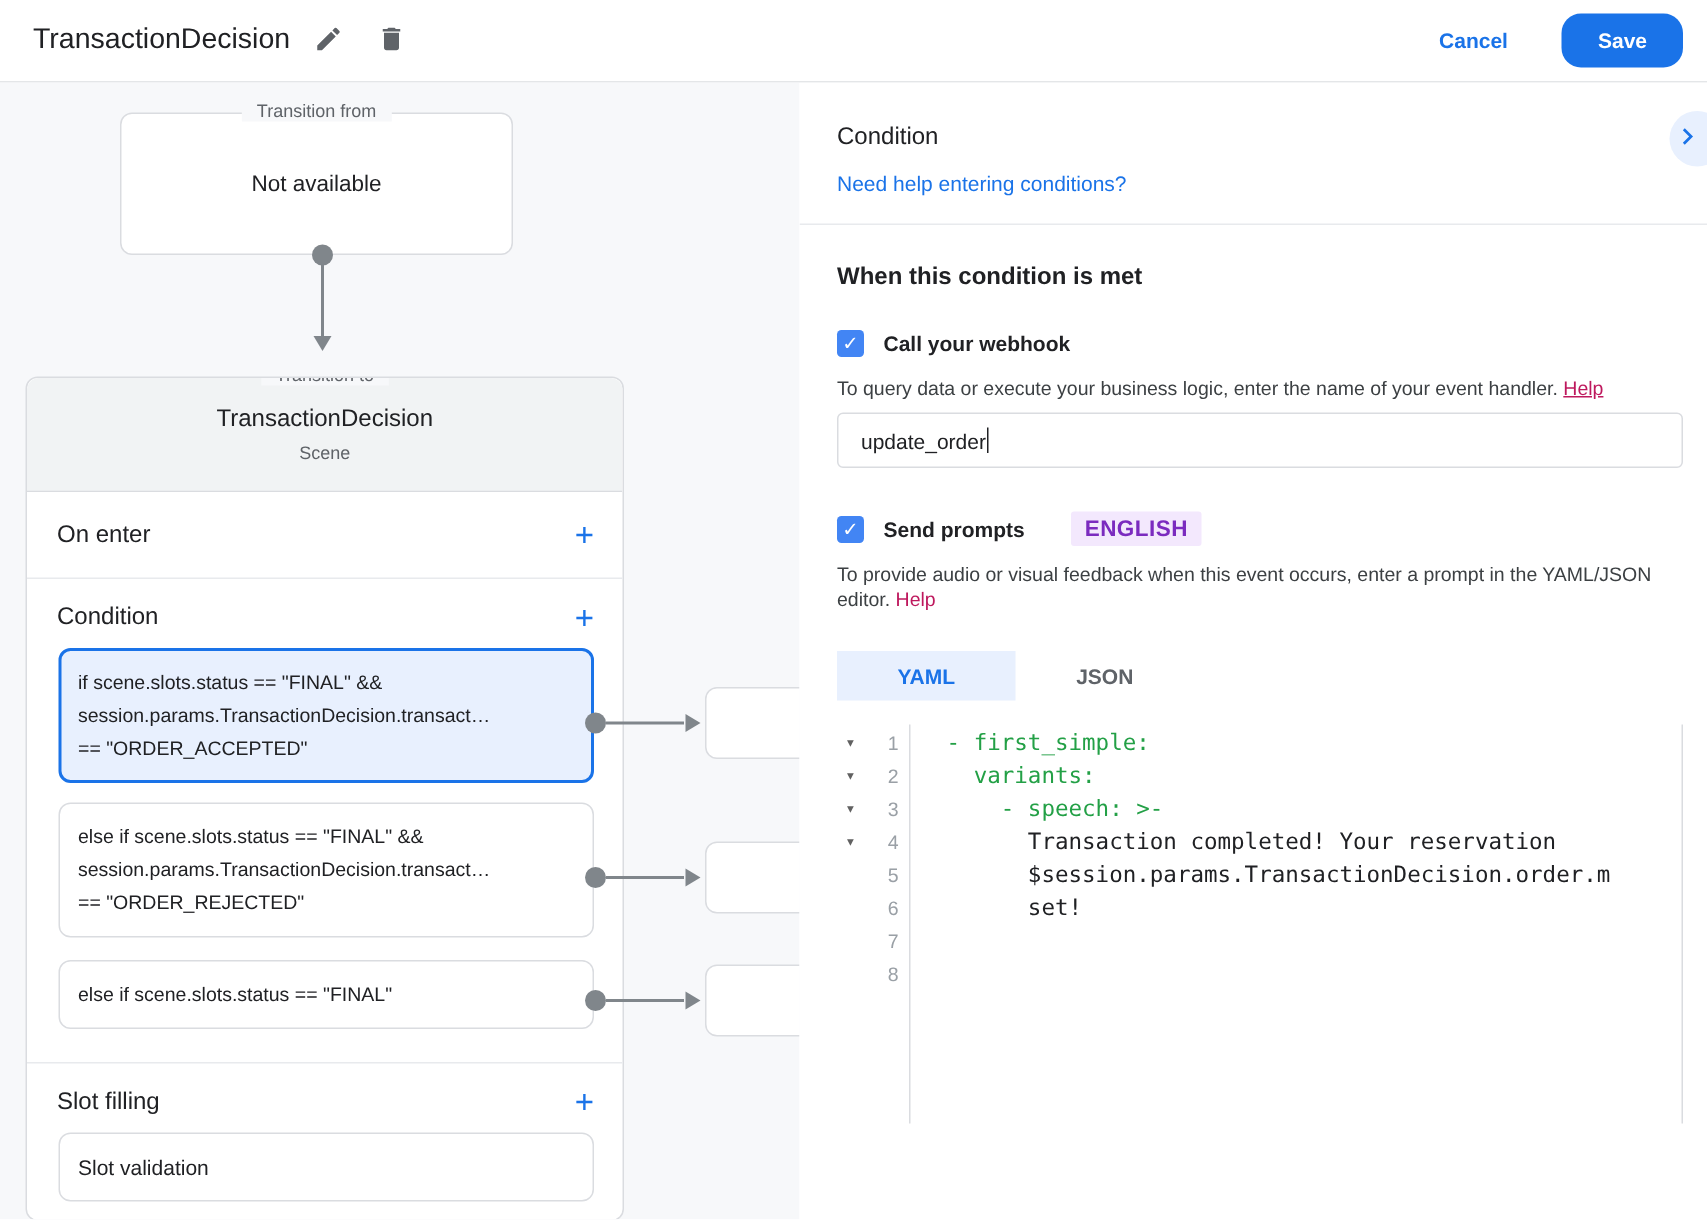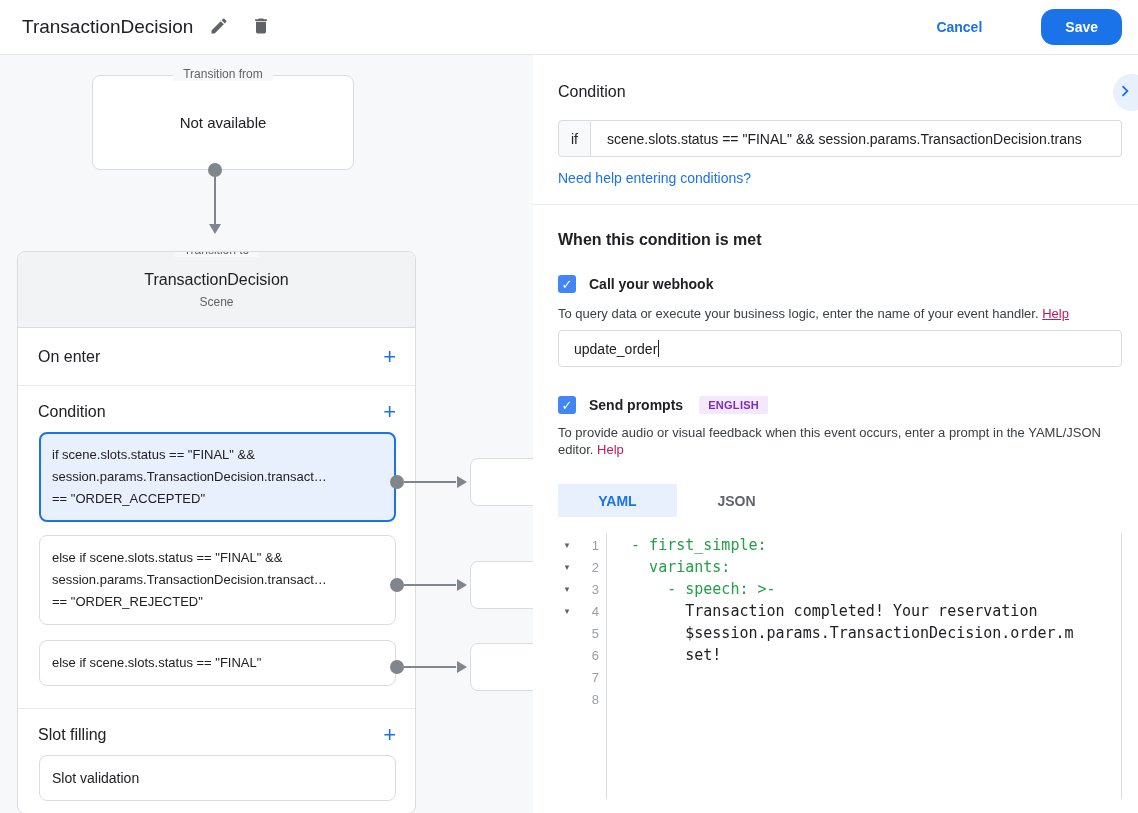--- a/index.html
+++ b/index.html
@@ -5,32 +5,32 @@
   * { margin:0; padding:0; box-sizing:border-box; }
   html,body { width:1138px; height:813px; }
   body { font-family:"Liberation Sans","DejaVu Sans",sans-serif; color:#202124; background:#fff; overflow:hidden; }
   .app { width:1138px; height:813px; display:flex; flex-direction:column; overflow:hidden; }
 
   
   .topbar { height:55px; flex:0 0 55px; display:flex; align-items:center; padding:0 16px 0 22px; background:#fff; border-bottom:1px solid #e4e6e8; }
   .topbar .title { font-size:19px; color:#202124; }
   .icon-btn { background:none; border:none; cursor:pointer; padding:6px; margin-left:10px; display:flex; align-items:center; }
   .icon-btn svg { fill:#5f6368; }
-  .top-actions { margin-left:auto; display:flex; align-items:center;gap:23px; }
+  .top-actions { margin-left:auto; display:flex; align-items:center; }
   .cancel-btn { background:none; border:none; color:#1a73e8; font-size:14px; font-weight:700; cursor:pointer; padding:8px 12px; font-family:inherit; }
   .save-btn { background:#1a73e8; color:#fff; border:none; border-radius:13px; font-size:14px; font-weight:700; padding:0 24px; height:36px; margin-left:24px; cursor:pointer; font-family:inherit; }
 
   
   .body { flex:1; display:flex; overflow:hidden; height:758px; }
 
   
   .canvas { position:relative; width:533px; flex:0 0 533px; background:#f7f8fa; overflow:hidden; }
   .fieldset { position:absolute; background:#fff; border:1px solid #dadce0; border-radius:8px; }
   .legend { position:absolute; top:-9px; left:50%; transform:translateX(-50%); background:#f7f8fa; padding:0 10px; font-size:12px; color:#5f6368; white-space:nowrap; }
-  .tf-box { left:92px; top:20px; width:262px; height:95px; display:flex; align-items:center; justify-content:center; }
+  .tf-box { left:80px; top:20px; width:262px; height:95px; display:flex; align-items:center; justify-content:center; }
   .tf-content { font-size:15px; color:#202124; }
 
   .conn-dot { position:absolute; width:14px; height:14px; border-radius:50%; background:#80868b; }
   .vline { position:absolute; width:2px; background:#80868b; }
   .arrow-down { position:absolute; width:0; height:0; border-left:6px solid transparent; border-right:6px solid transparent; border-top:10px solid #80868b; }
   .hline { position:absolute; height:2px; background:#80868b; }
   .arrow-right { position:absolute; width:0; height:0; border-top:6px solid transparent; border-bottom:6px solid transparent; border-left:10px solid #80868b; }
   .node-box { position:absolute; width:76px; height:48px; background:#fff; border:1px solid #dadce0; border-radius:8px; }
 
   .tt-card { left:17px; top:196px; width:399px; height:563px; overflow:hidden; }
@@ -56,21 +56,21 @@
   .chevron-fab svg { fill:#1a73e8; }
   .if-group { display:flex; margin-top:19px; height:37px; }
   .if-cell { width:33px; background:#f8f9fa; border:1px solid #dadce0; border-radius:4px 0 0 4px; display:flex; align-items:center; justify-content:center; font-size:14px; color:#202124; }
   .if-input { flex:1; border:1px solid #dadce0; border-left:none; border-radius:0 4px 4px 0; display:flex; align-items:center; padding:0 12px 0 16px; font-size:14px; white-space:nowrap; overflow:hidden; cursor:text; }
   .link { color:#1a73e8; font-size:14px; text-decoration:none; display:inline-block; margin-top:13px; cursor:pointer; }
   .divider { height:1px; background:#e8eaed; margin:17px -16px 0 -25px; }
   .panel-h2 { font-size:16px; font-weight:700; color:#202124; margin-top:26px; }
   .check-row { display:flex; align-items:center; margin-top:26px; }
   .checkbox { width:18px; height:18px; border-radius:3px; background:#4285f4; display:flex; align-items:center; justify-content:center; color:#fff; font-size:13px; font-weight:700; cursor:pointer; flex:0 0 18px; }
   .check-label { font-size:14px; font-weight:700; margin-left:13px; cursor:default; }
-  .badge { margin-left:16px; background:#f3e8fd; color:#7b2bbf; font-size:11px; font-weight:700; letter-spacing:.3px; padding:3px 9px; border-radius:2px; }
+  .badge { margin-left:31px; background:#f3e8fd; color:#7b2bbf; font-size:15px; font-weight:700; letter-spacing:.3px; padding:3px 9px; border-radius:2px; }
   .desc { font-size:13px; color:#3c4043; margin-top:12px; line-height:17px; }
   .desc a { color:#be185d; cursor:pointer; }
   .desc a.u { text-decoration:underline; }
   .text-input { margin-top:8px; height:37px; border:1px solid #dadce0; border-radius:4px; display:flex; align-items:center; padding:0 15px; font-size:14px; cursor:text; }
   .caret { display:inline-block; width:1px; height:17px; background:#202124; margin-left:1px; }
   .tabs { display:flex; margin-top:26px; }
   .tab { width:119px; height:33px; display:flex; align-items:center; justify-content:center; font-size:14px; font-weight:700; color:#5f6368; cursor:pointer; background:none; border:none; font-family:inherit; }
   .tab.active { background:#e8f0fe; color:#1a73e8; }
 
   
@@ -188,24 +188,20 @@
       <button class="chevron-fab">
         <span>
           <svg width="22" height="22" viewBox="0 0 24 24">
               <path d="M10.02 6 8.61 7.41 13.19 12l-4.58 4.59L10.02 18l6-6-6-6z"></path>
             </svg>
         </span>
       </button>
 
       <div class="panel-h1">Condition</div>
 
-      <div class="if-group">
-        <div class="if-cell">if</div>
-        <div class="if-input">scene.slots.status == "FINAL" &amp;&amp; session.params.TransactionDecision.trans</div>
-      </div>
 
       <a class="link">Need help entering conditions?</a>
 
       <div class="divider"></div>
 
       <div class="panel-h2">When this condition is met</div>
 
       <div class="check-row">
         <span class="checkbox">
             <span>✓</span>

